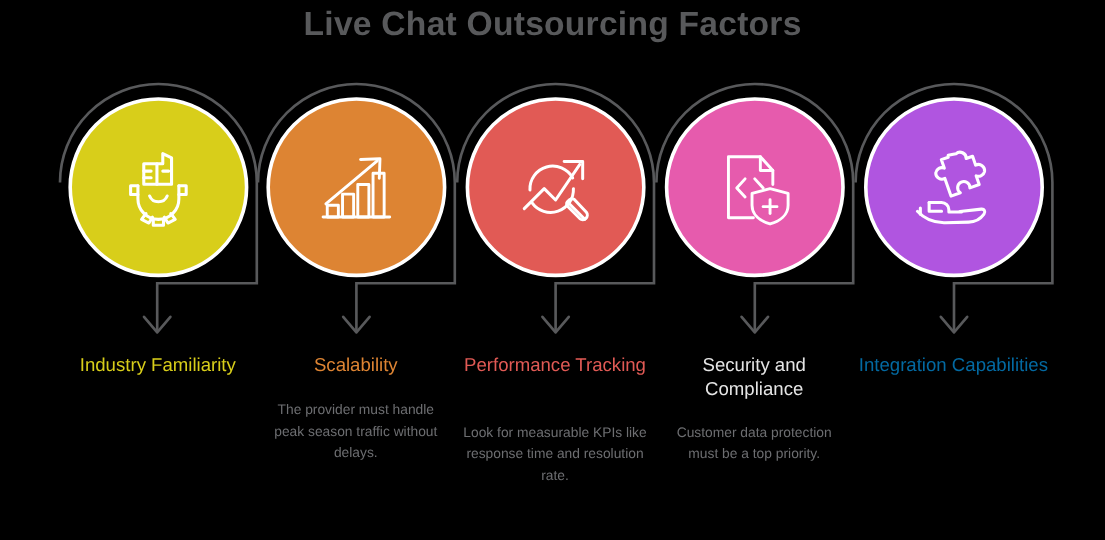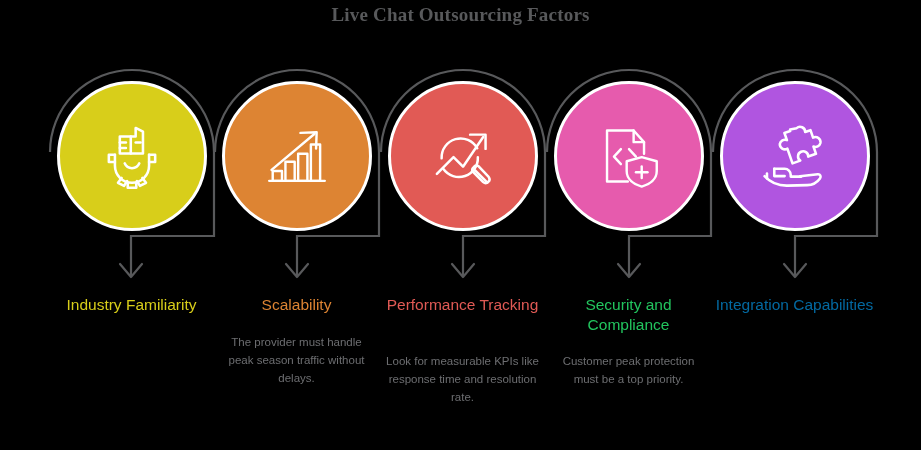--- a/index.html
+++ b/index.html
@@ -12,25 +12,25 @@
   }
   #infographic{
     position:relative;
     width:921px; height:450px;
     background:#000;
   }
   .title{
     position:absolute;
     top:4px; left:0; width:921px;
     text-align:center;
-    font-size:19px;
+    font-size:28px;
     font-weight:bold;
     letter-spacing:.2px;
     color:#58595b;
-    font-family:Liberation Serif, serif;
+    font-family:Liberation Sans, sans-serif;
   }
   
   .connector-layer{
     position:absolute; left:0; top:0;
     width:921px; height:450px;
     pointer-events:none;
   }
   .columns{
     position:absolute;
     left:0; top:0;
@@ -203,22 +203,22 @@
 
             <path d="M25,26 L19,32.5 L25,39"></path>
             <path d="M32,26 L38,32.5"></path>
 
             <path d="M43,33 L56,36.5 L56,45 c0,7 -6,11.5 -13,13.5 c-7,-2 -13,-6.5 -13,-13.5 L30,36.5 Z"></path>
             <path d="M43,41 L43,51"></path>
             <path d="M38,46 L48,46"></path>
           </svg>
         </div>
       </div>
-      <div class="heading" style="color: #22c55e;">Security and Compliance</div>
-      <div class="body-text" style="top:352px;">Customer peak protection must be a top priority.</div>
+      <div class="heading" style="color: #e5e5e5;">Security and Compliance</div>
+      <div class="body-text" style="top:352px;">Customer data protection must be a top priority.</div>
     </div>
 
     <div class="column col-4">
       <div class="circle-wrap">
         <div class="circle" style="background: rgb(176, 85, 224);">
           <svg width="78" height="78" viewBox="0 0 64 64" fill="none" stroke="#ffffff" stroke-width="2.1" stroke-linecap="round" stroke-linejoin="round">
 
             <path d="M36.5,8.5 a4.2,4.2 0 0 1 6.2,4.6 l4.6,-0.6 l0.8,6.4 a4.2,4.2 0 0 1 5,5.6 a4.2,4.2 0 0 1 -6.2,1.6 l0.8,6.3 l-6.7,0.9 a4.2,4.2 0 0 0 -5,-5.1 a4.2,4.2 0 0 0 -2.1,7 l-6.7,0.9 l-1.6,-12.7 a4.2,4.2 0 0 1 -5.3,-5 a4.2,4.2 0 0 1 6.4,-1.9 l-0.8,-6.2 l5,-0.6 a4.2,4.2 0 0 1 0.2,-1.3 Z" transform="rotate(-12 38 24)"></path>
 
             <path d="M7,48.5 c6,6.5 12,8 19,7.8 l16,-0.4 c4.5,-0.1 8,-2 10.5,-5.5 c1.2,-1.7 0.2,-3.6 -1.8,-3.4 l-14.6,1.6"></path>

